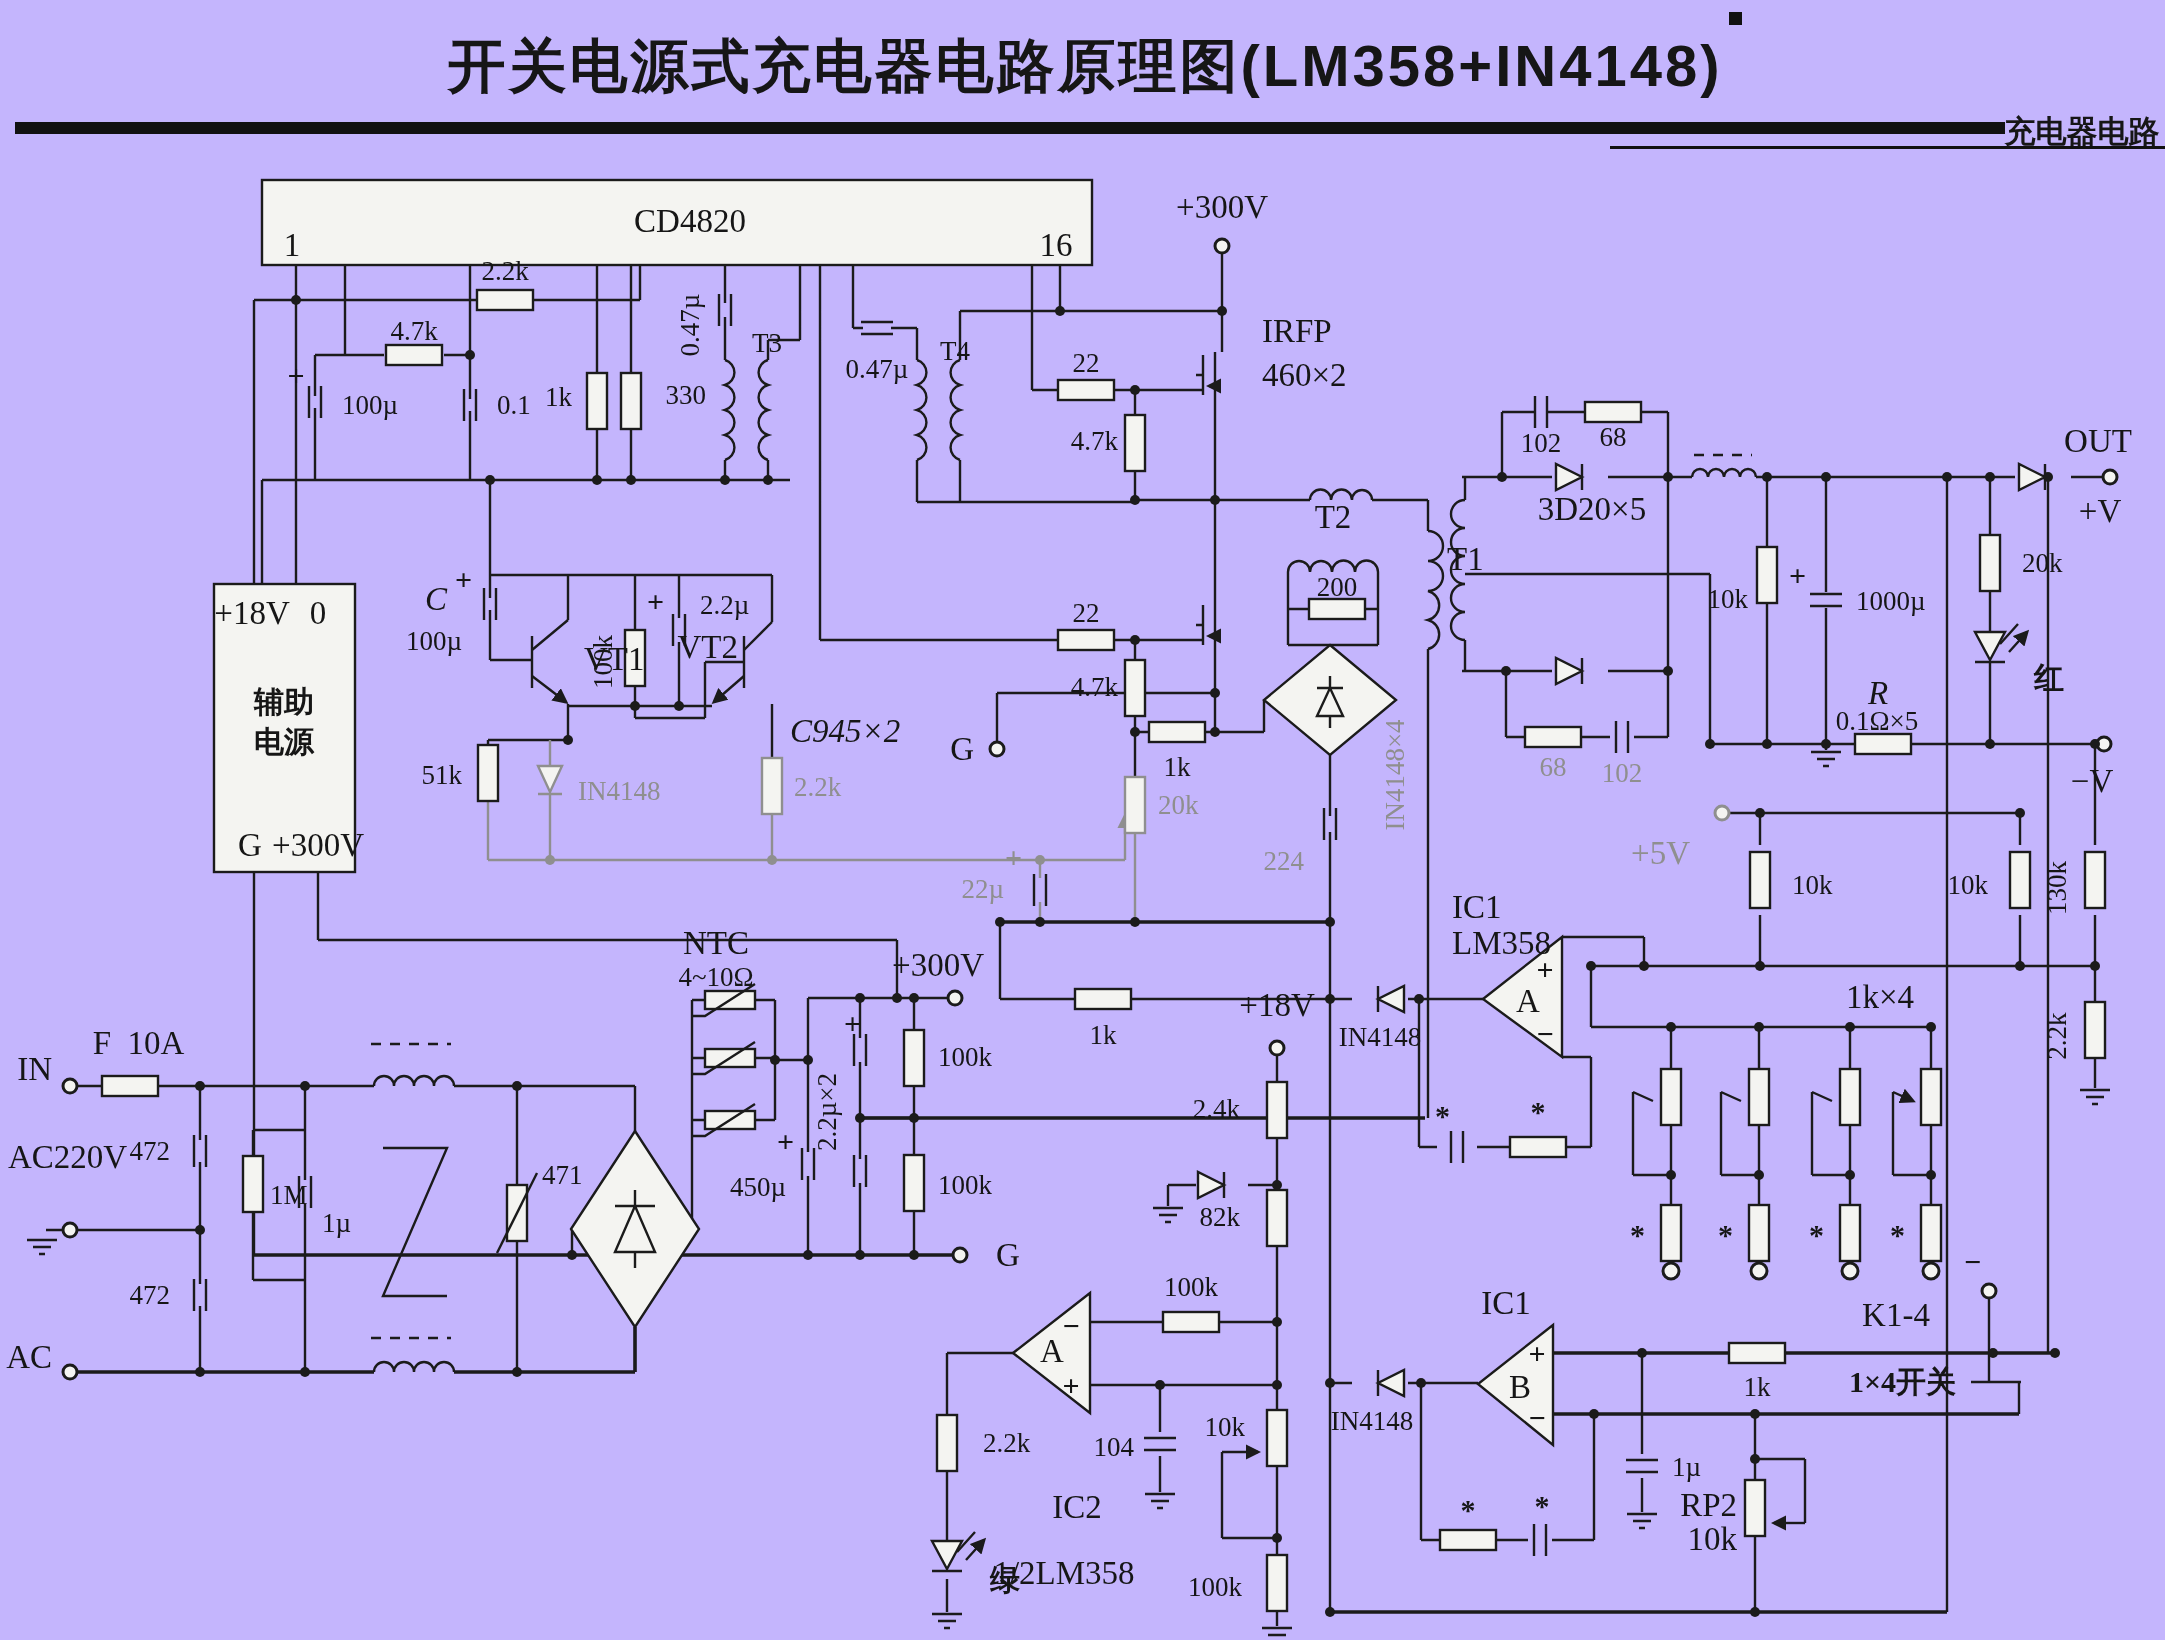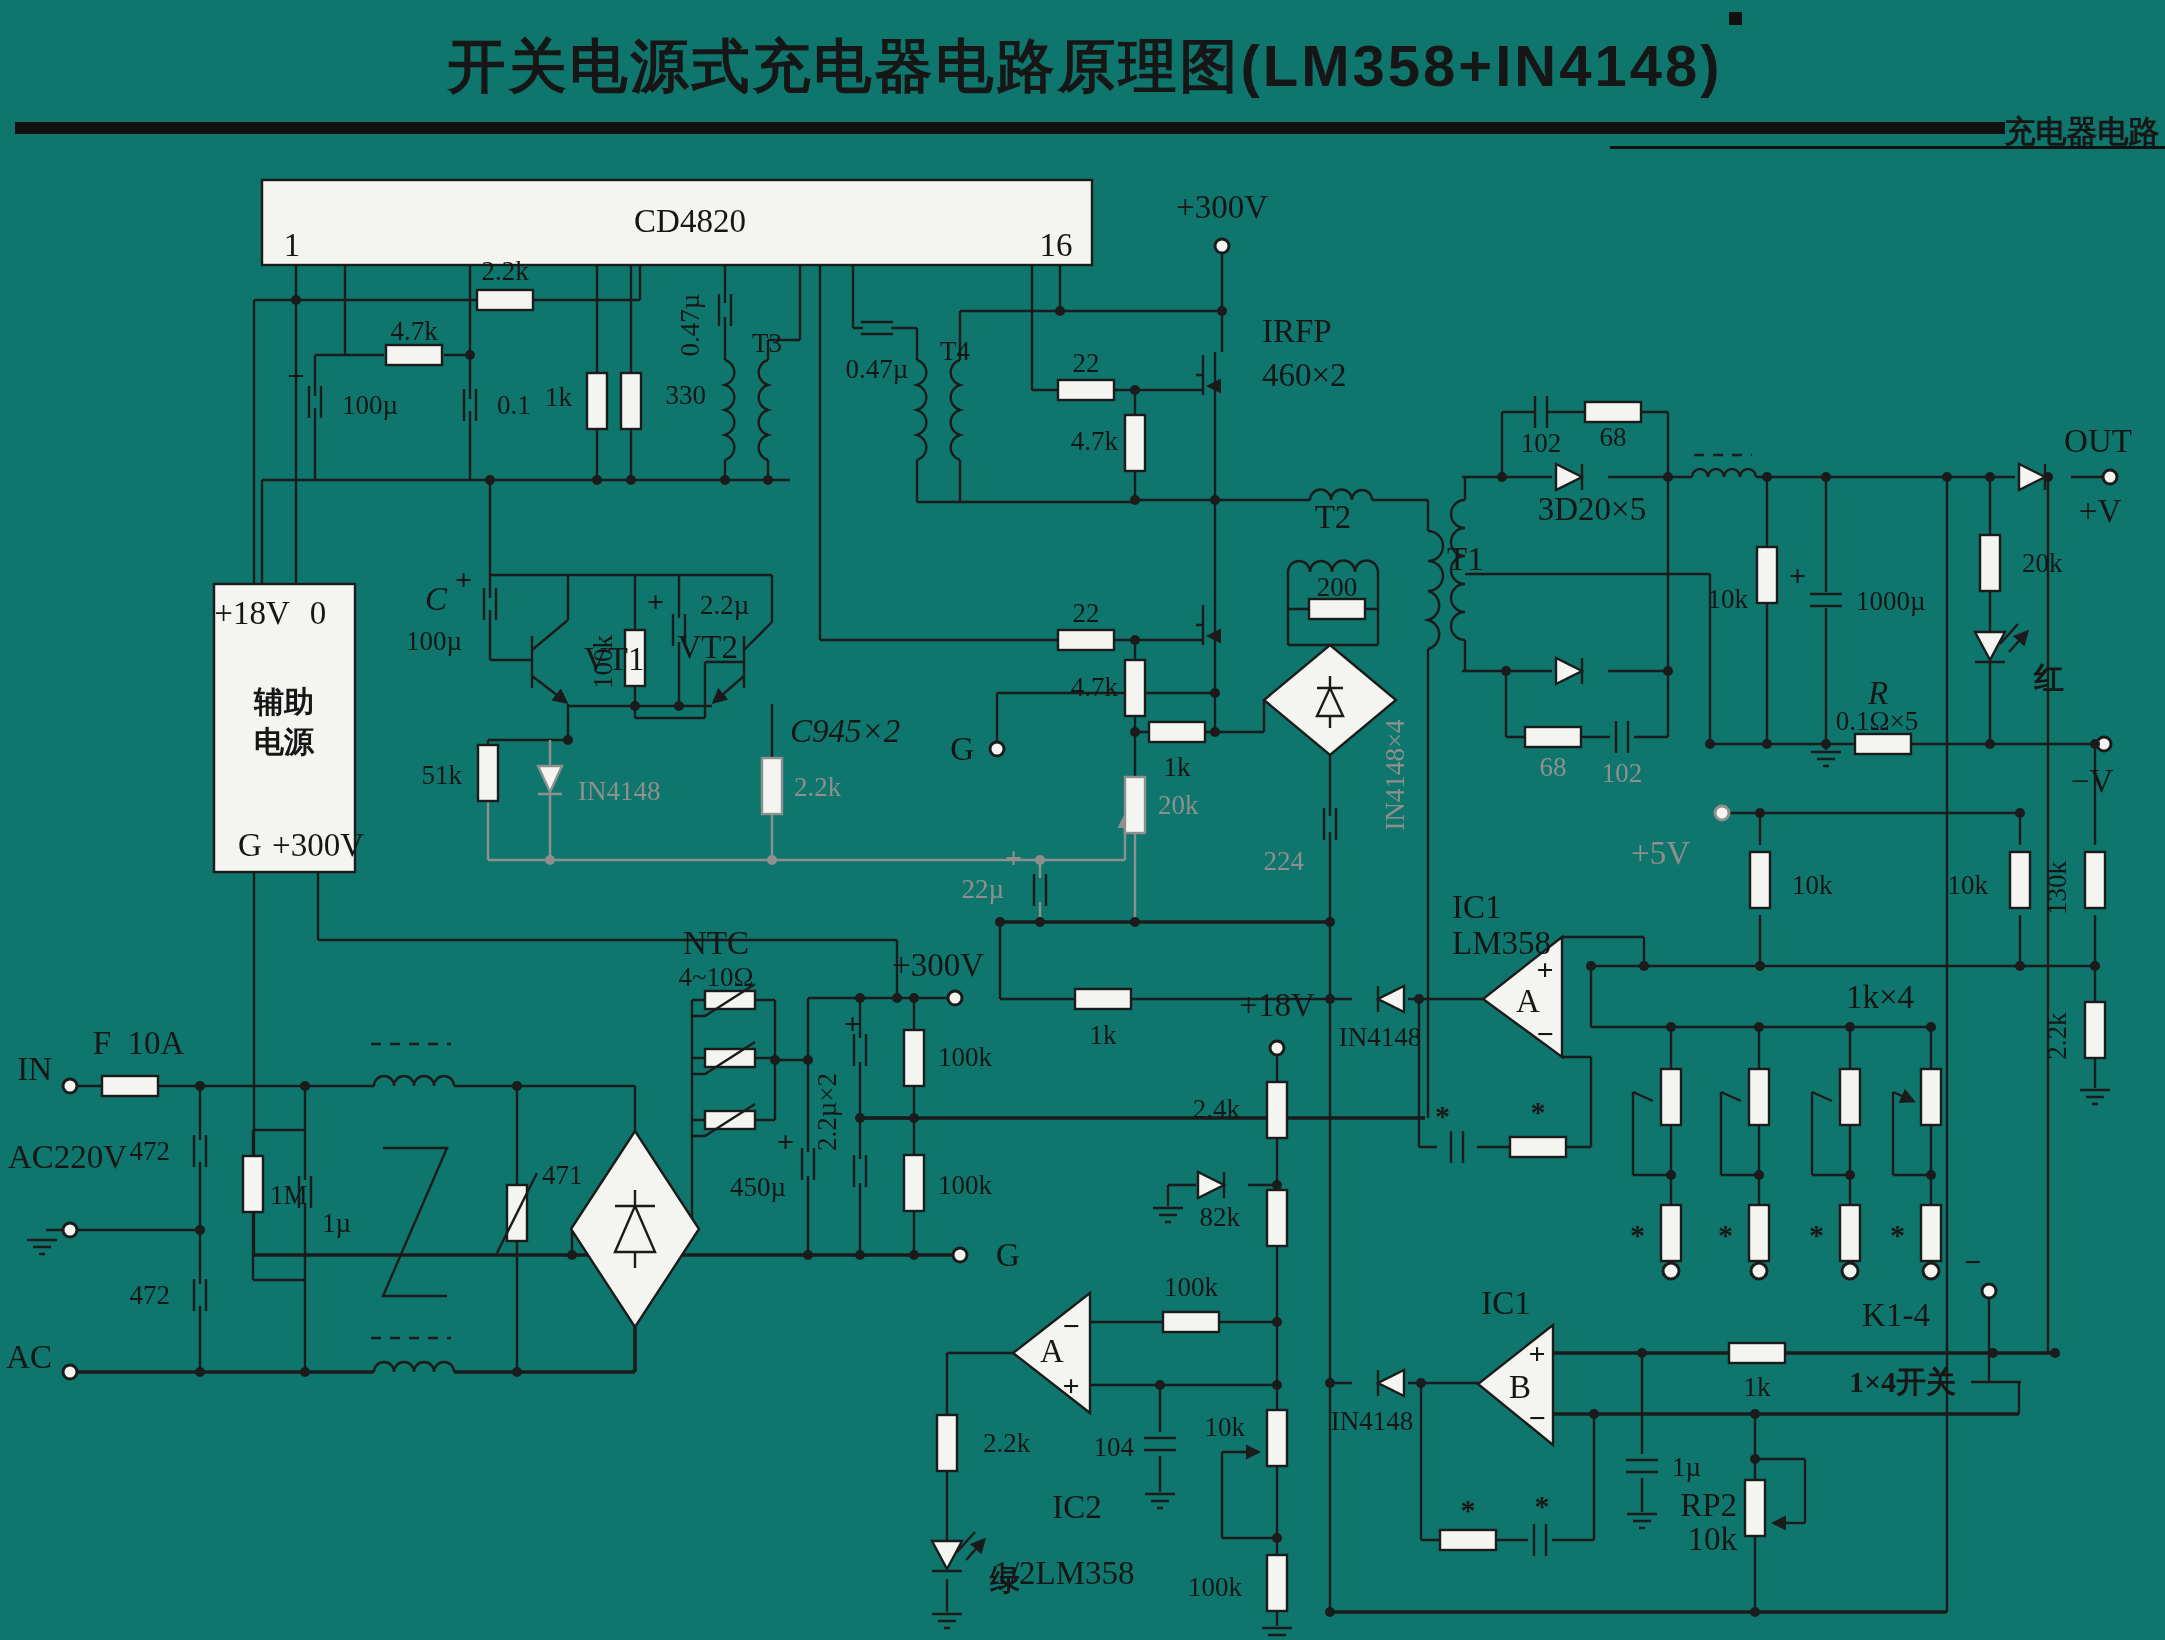--- a/index.html
+++ b/index.html
@@ -1,16 +1,16 @@
 <!DOCTYPE html>
 <html><head>
 <meta charset="utf-8">
 <style>
   html,body{margin:0;padding:0;background:#e8e8e6;}
-  #page{position:relative;width:2165px;height:1640px;background:#0f766e;overflow:hidden;
+  #page{position:relative;width:2165px;height:1640px;background:#c4b5fd;overflow:hidden;
         font-family:"Liberation Serif","DejaVu Serif",serif;}
   svg{position:absolute;left:0;top:0;}
   svg text{font-family:"Liberation Serif","DejaVu Serif",serif;font-size:27px;fill:#161616;}
   .ttl{font-family:"Liberation Sans","DejaVu Sans",sans-serif;font-weight:bold;font-size:58px;letter-spacing:3px;}
   .cor{font-family:"Liberation Sans","DejaVu Sans",sans-serif;font-weight:bold;font-size:31px;}
   .big{font-size:33px;}
   .cjk{font-size:30px;font-weight:bold;}
   .it{font-style:italic;}
   .gy{fill:#8f8f8f;}
   .sgn{font-size:30px;font-weight:bold;}

